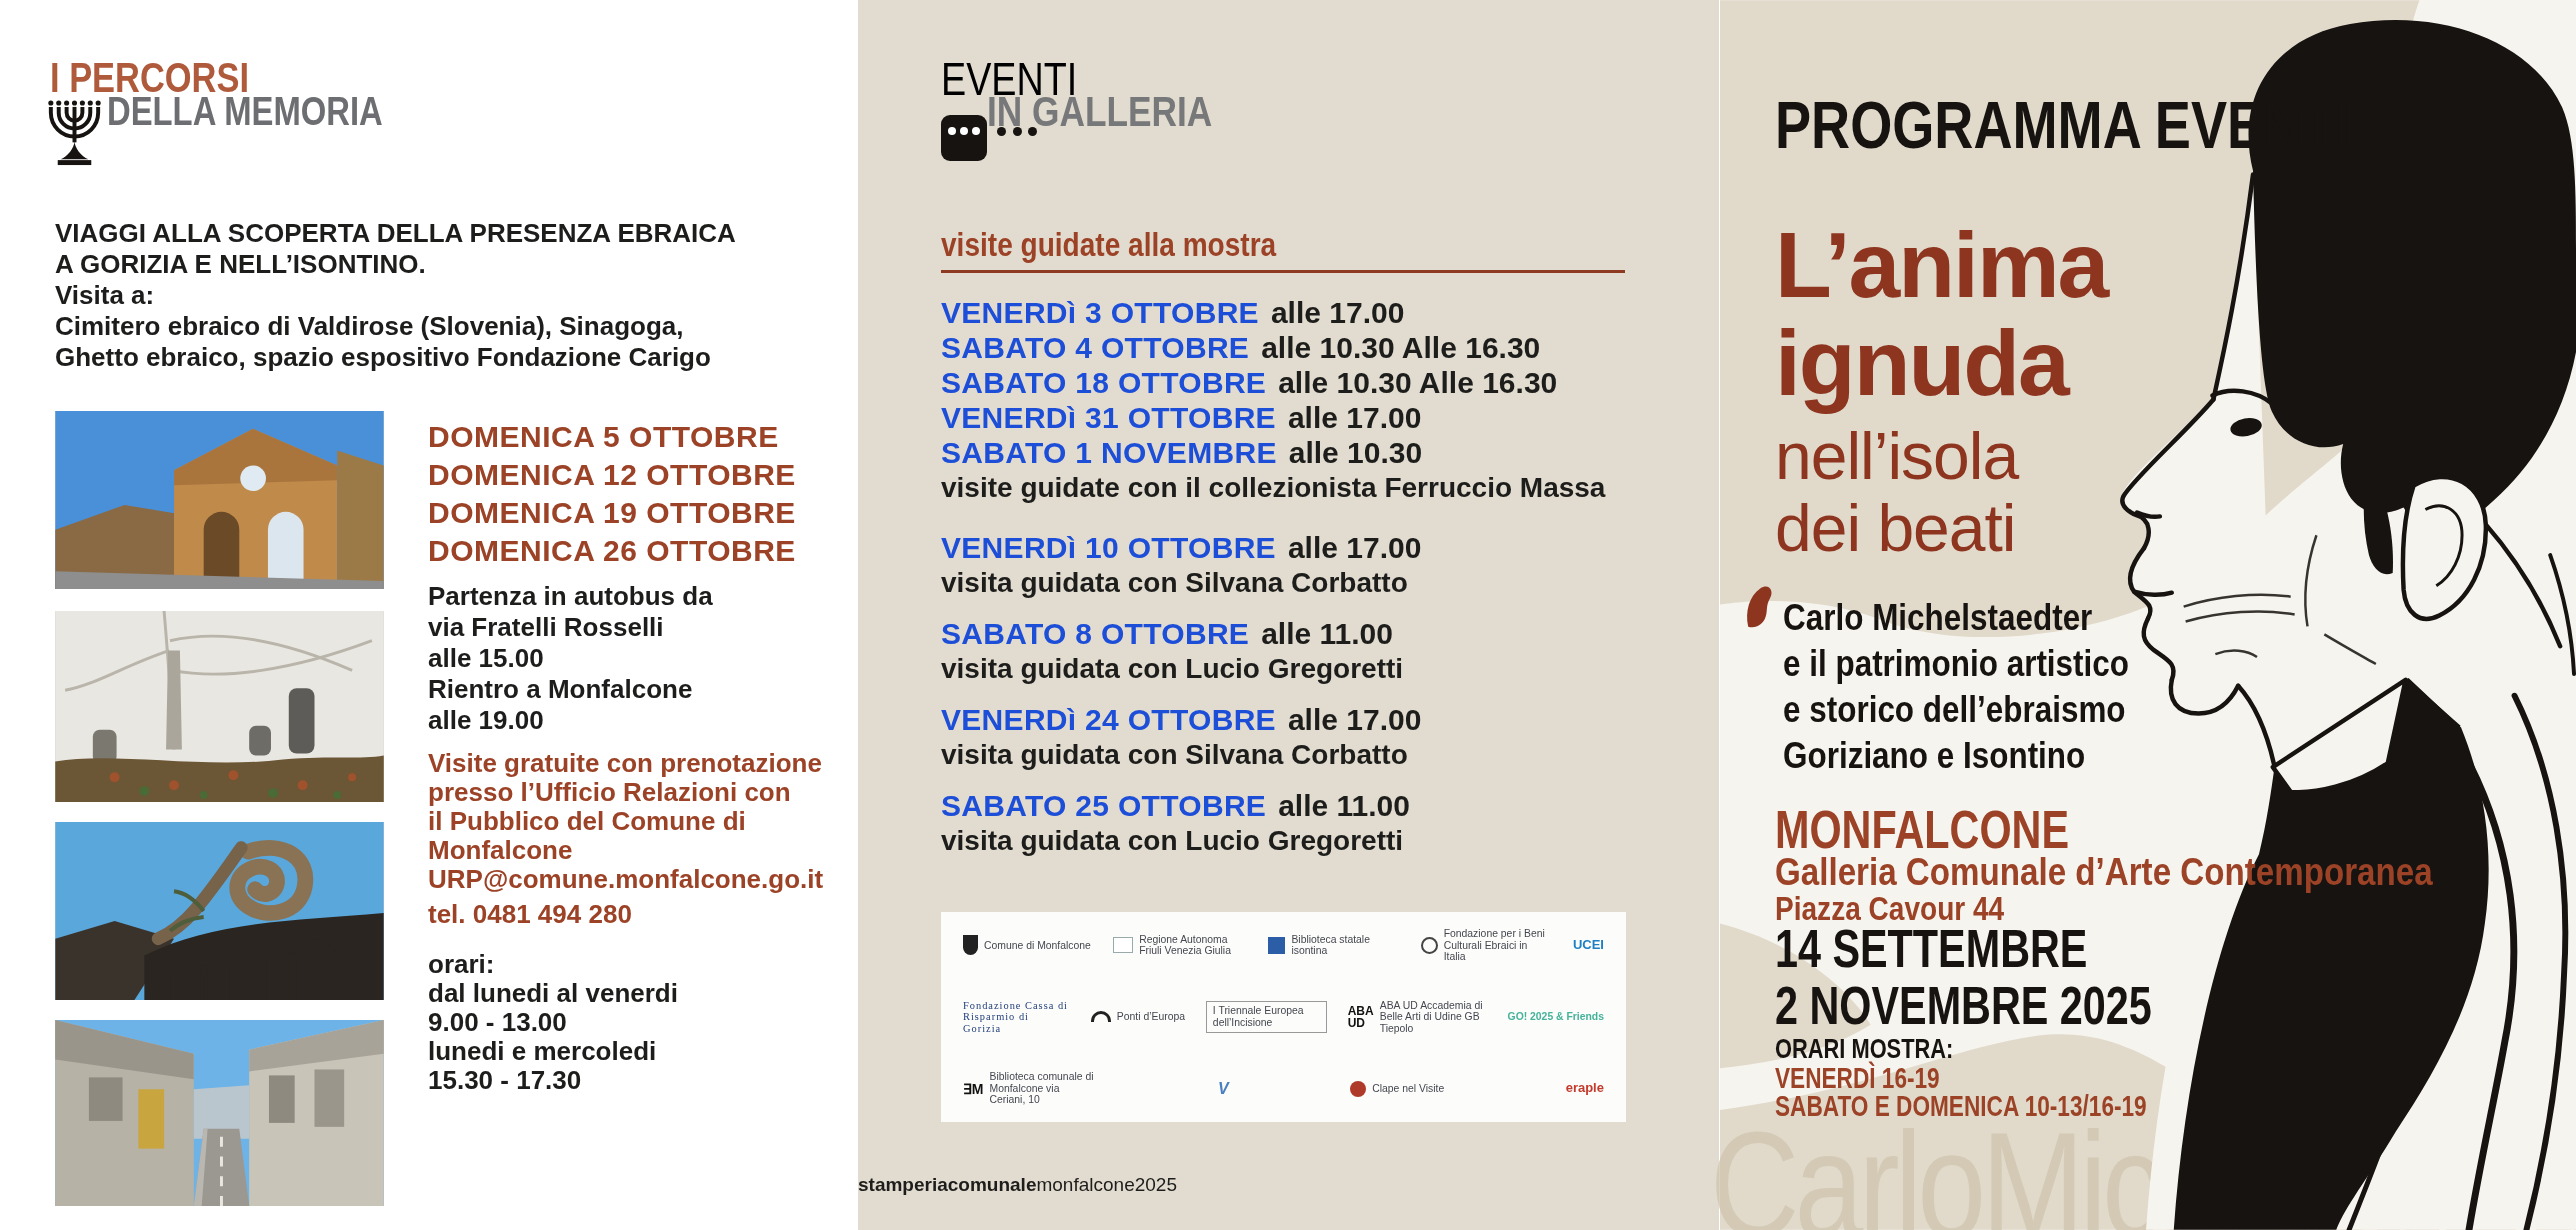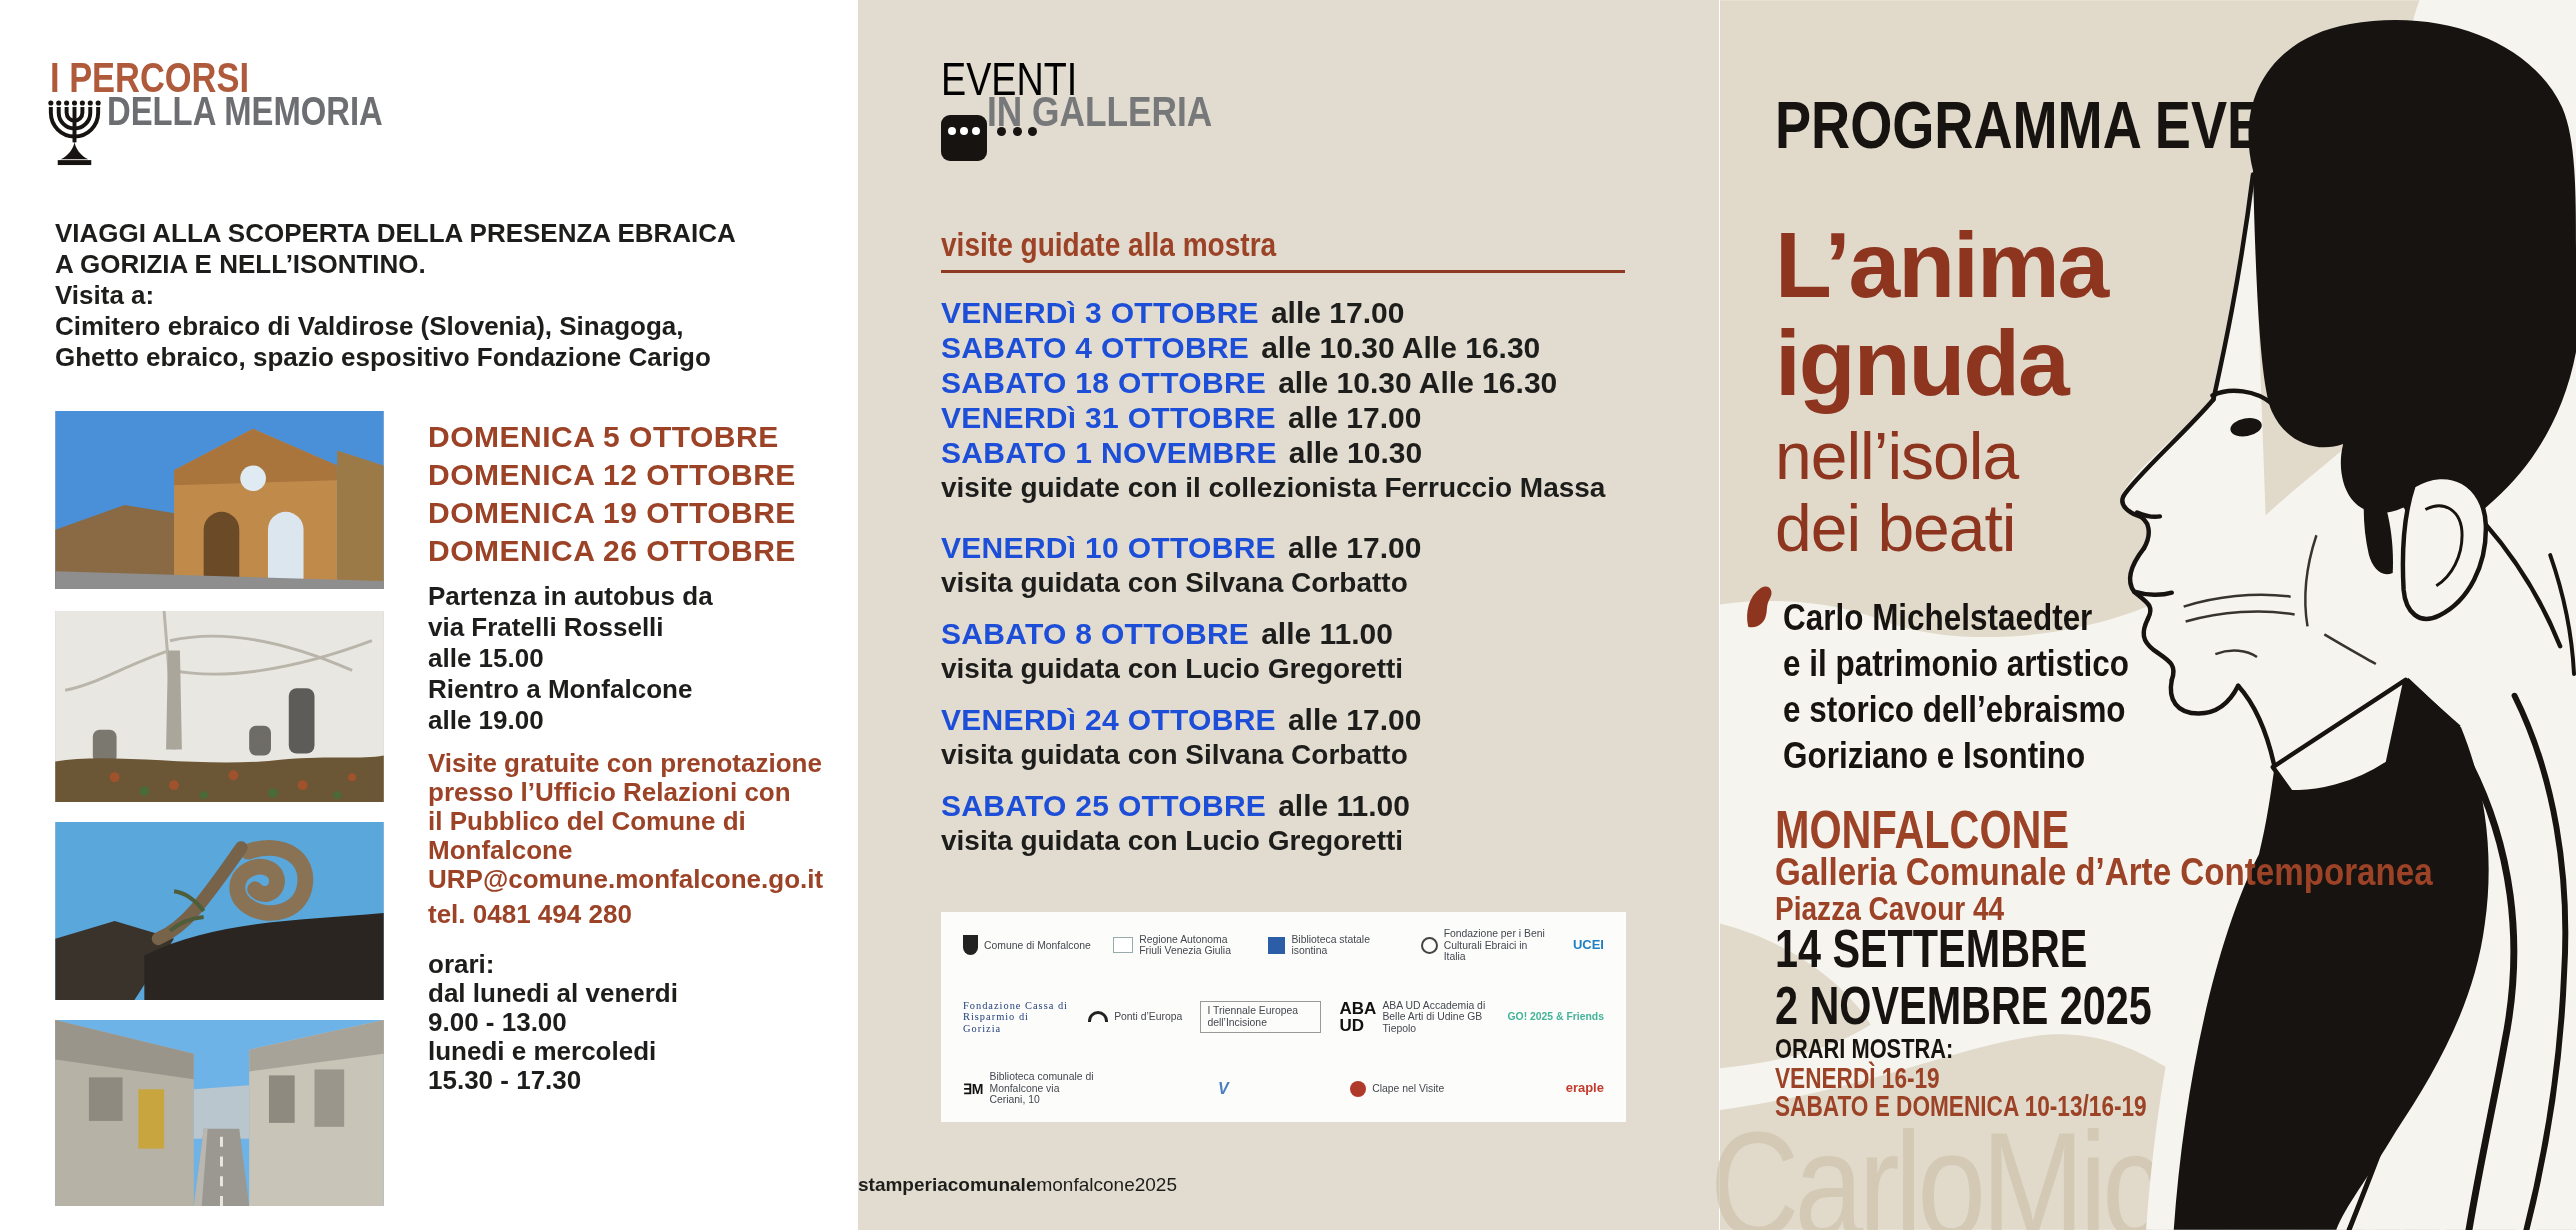--- a/index.html
+++ b/index.html
@@ -53,21 +53,21 @@
   .sp{display:flex;align-items:center;gap:6px;}
   .sp-txt{font-size:10.4px;line-height:1.12;color:#44474f;max-width:107px;}
   .gl{flex:0 0 auto;}
   .g-shield{width:15px;height:20px;background:#222;border-radius:0 0 8px 8px;}
   .g-box{width:20px;height:16px;background:#fff;border:1px solid #9aa;box-sizing:border-box;}
   .g-blue{width:17px;height:17px;background:#2b5ea7;}
   .g-circle{width:17px;height:17px;border:2px solid #444;border-radius:50%;box-sizing:border-box;}
   .g-ucei{color:#1d7fc4;font-weight:800;font-size:13px;}
   .g-serifblue .sp-txt{color:#24407c;font-family:"Liberation Serif",serif;letter-spacing:1px;}
   .g-arc{width:20px;height:11px;border:3px solid #222;border-bottom:none;border-radius:20px 20px 0 0;box-sizing:border-box;}
-  .g-abaud{font-weight:800;font-size:17px;color:#111;line-height:1;}
+  .g-abaud{font-weight:800;font-size:12px;color:#111;line-height:1;}
   .g-go{color:#44b39a;font-weight:700;}
   .g-3m{font-weight:800;font-size:14px;color:#111;}
   .g-v{color:#4a7fc1;font-size:16px;font-style:italic;font-weight:700;}
   .g-red{width:16px;height:16px;background:#b03a2a;border-radius:50%;}
   .g-eraple .sp-txt{color:#c23b2c;font-weight:700;font-size:13px;}
   .mid-footer{left:0;top:1174px;width:861px;font-size:19px;color:#1d1d1b;}
   .mid-footer b{font-weight:800;}
 
   
   .panel-right{position:absolute;left:1720px;top:0;width:856px;height:1230px;background:#f6f4ee;}

